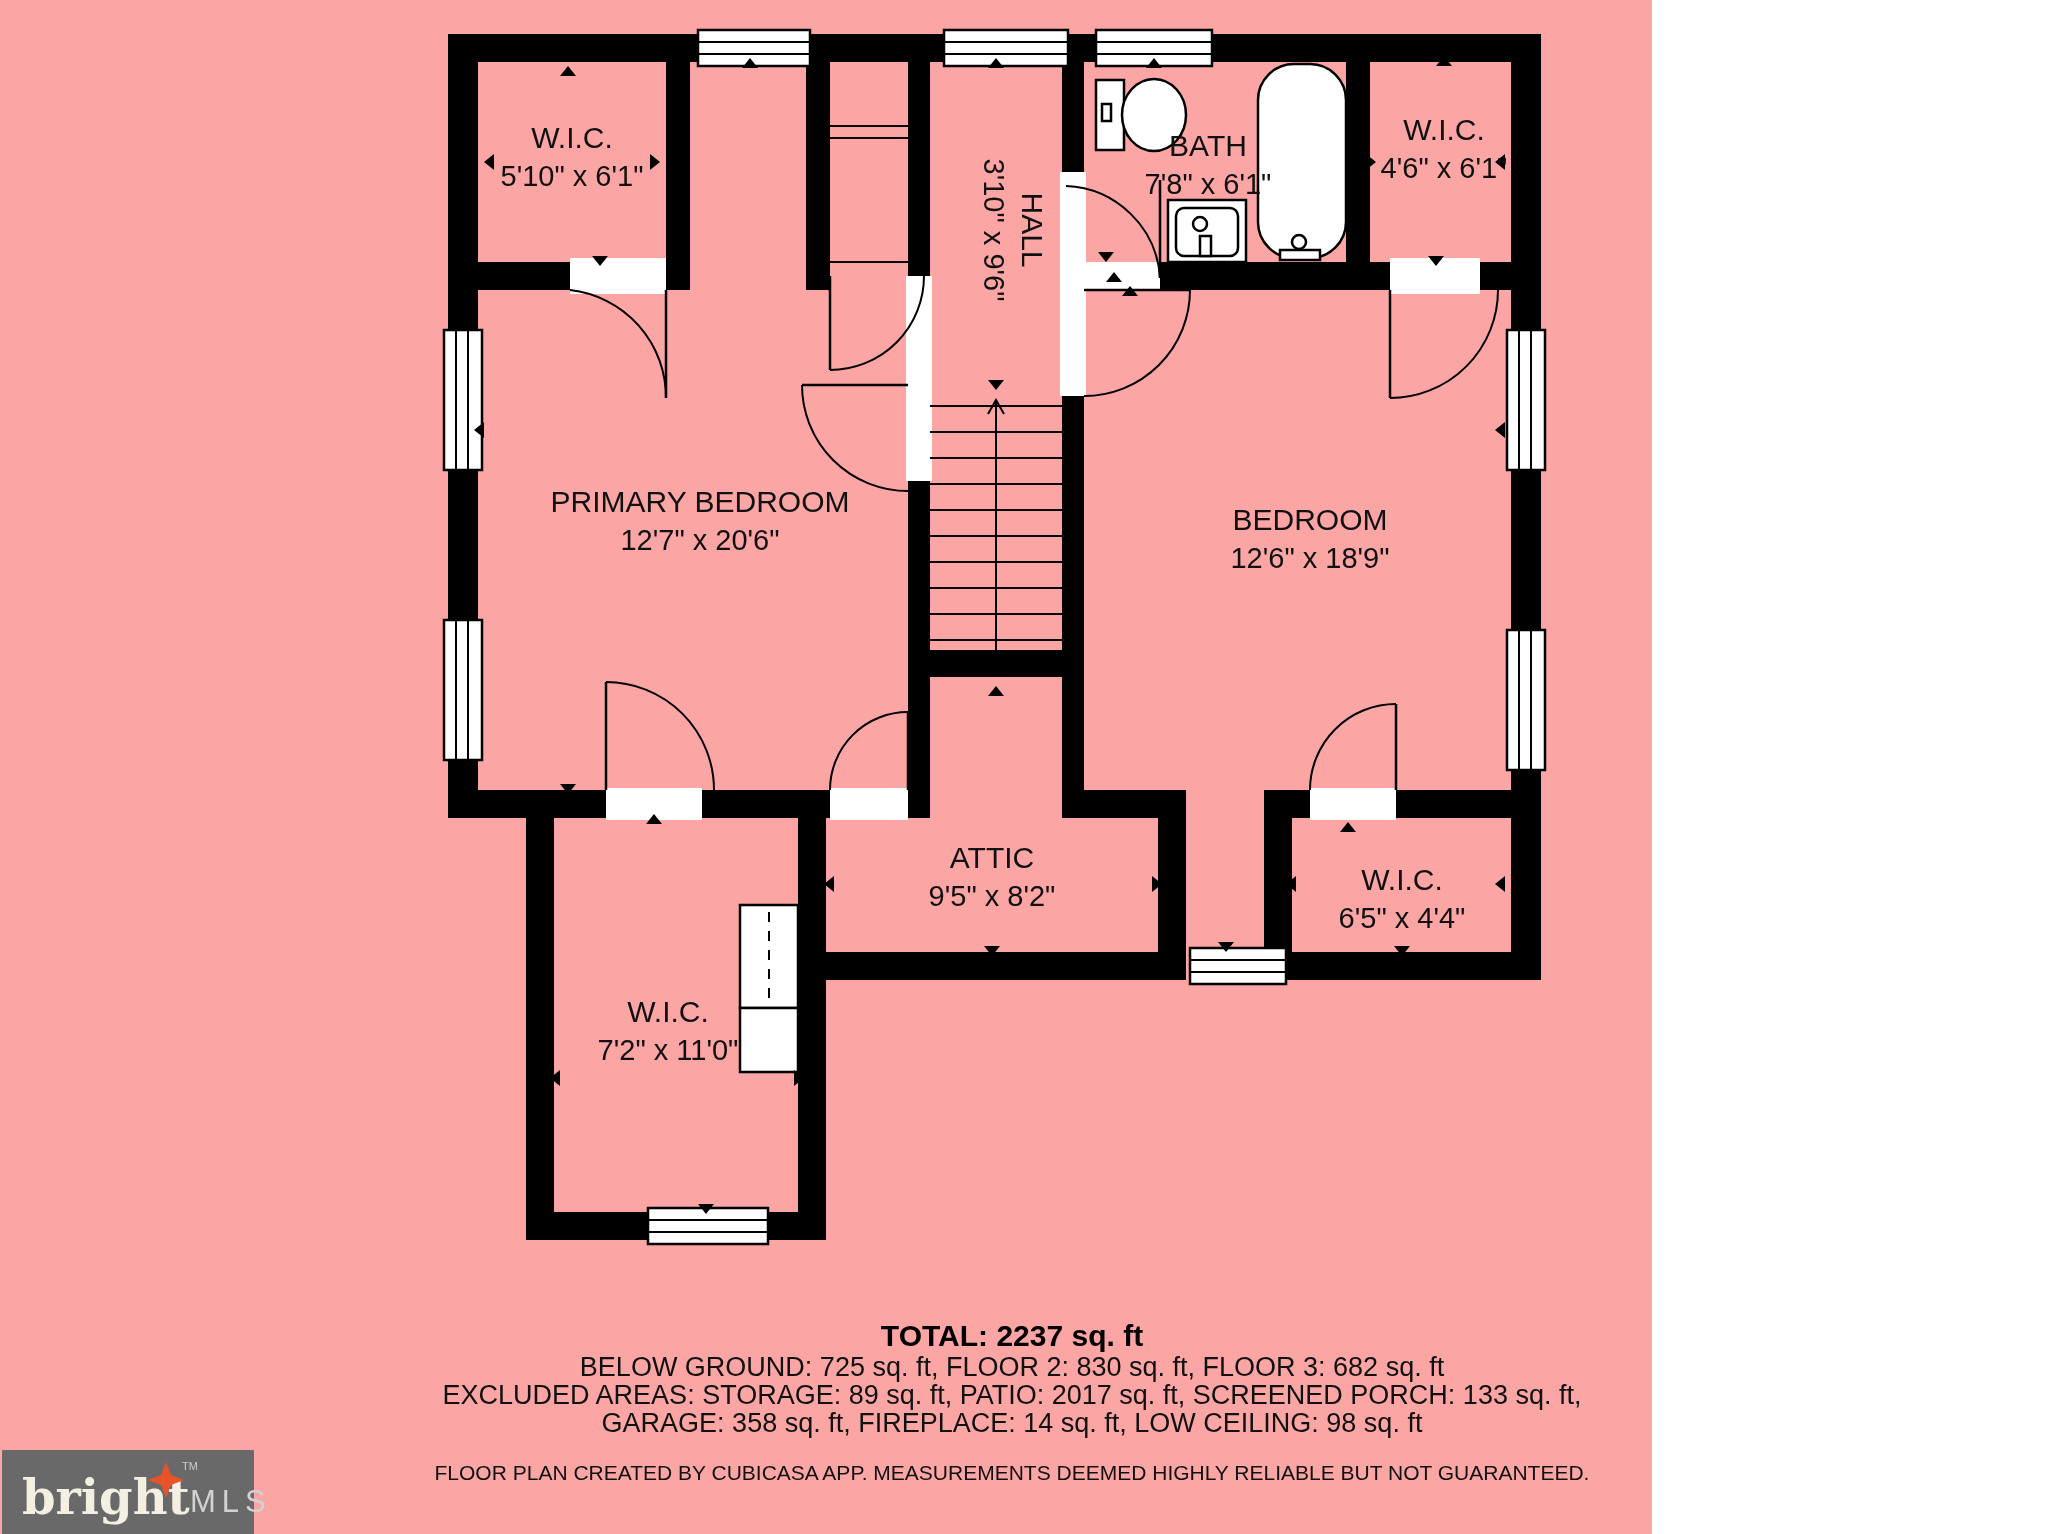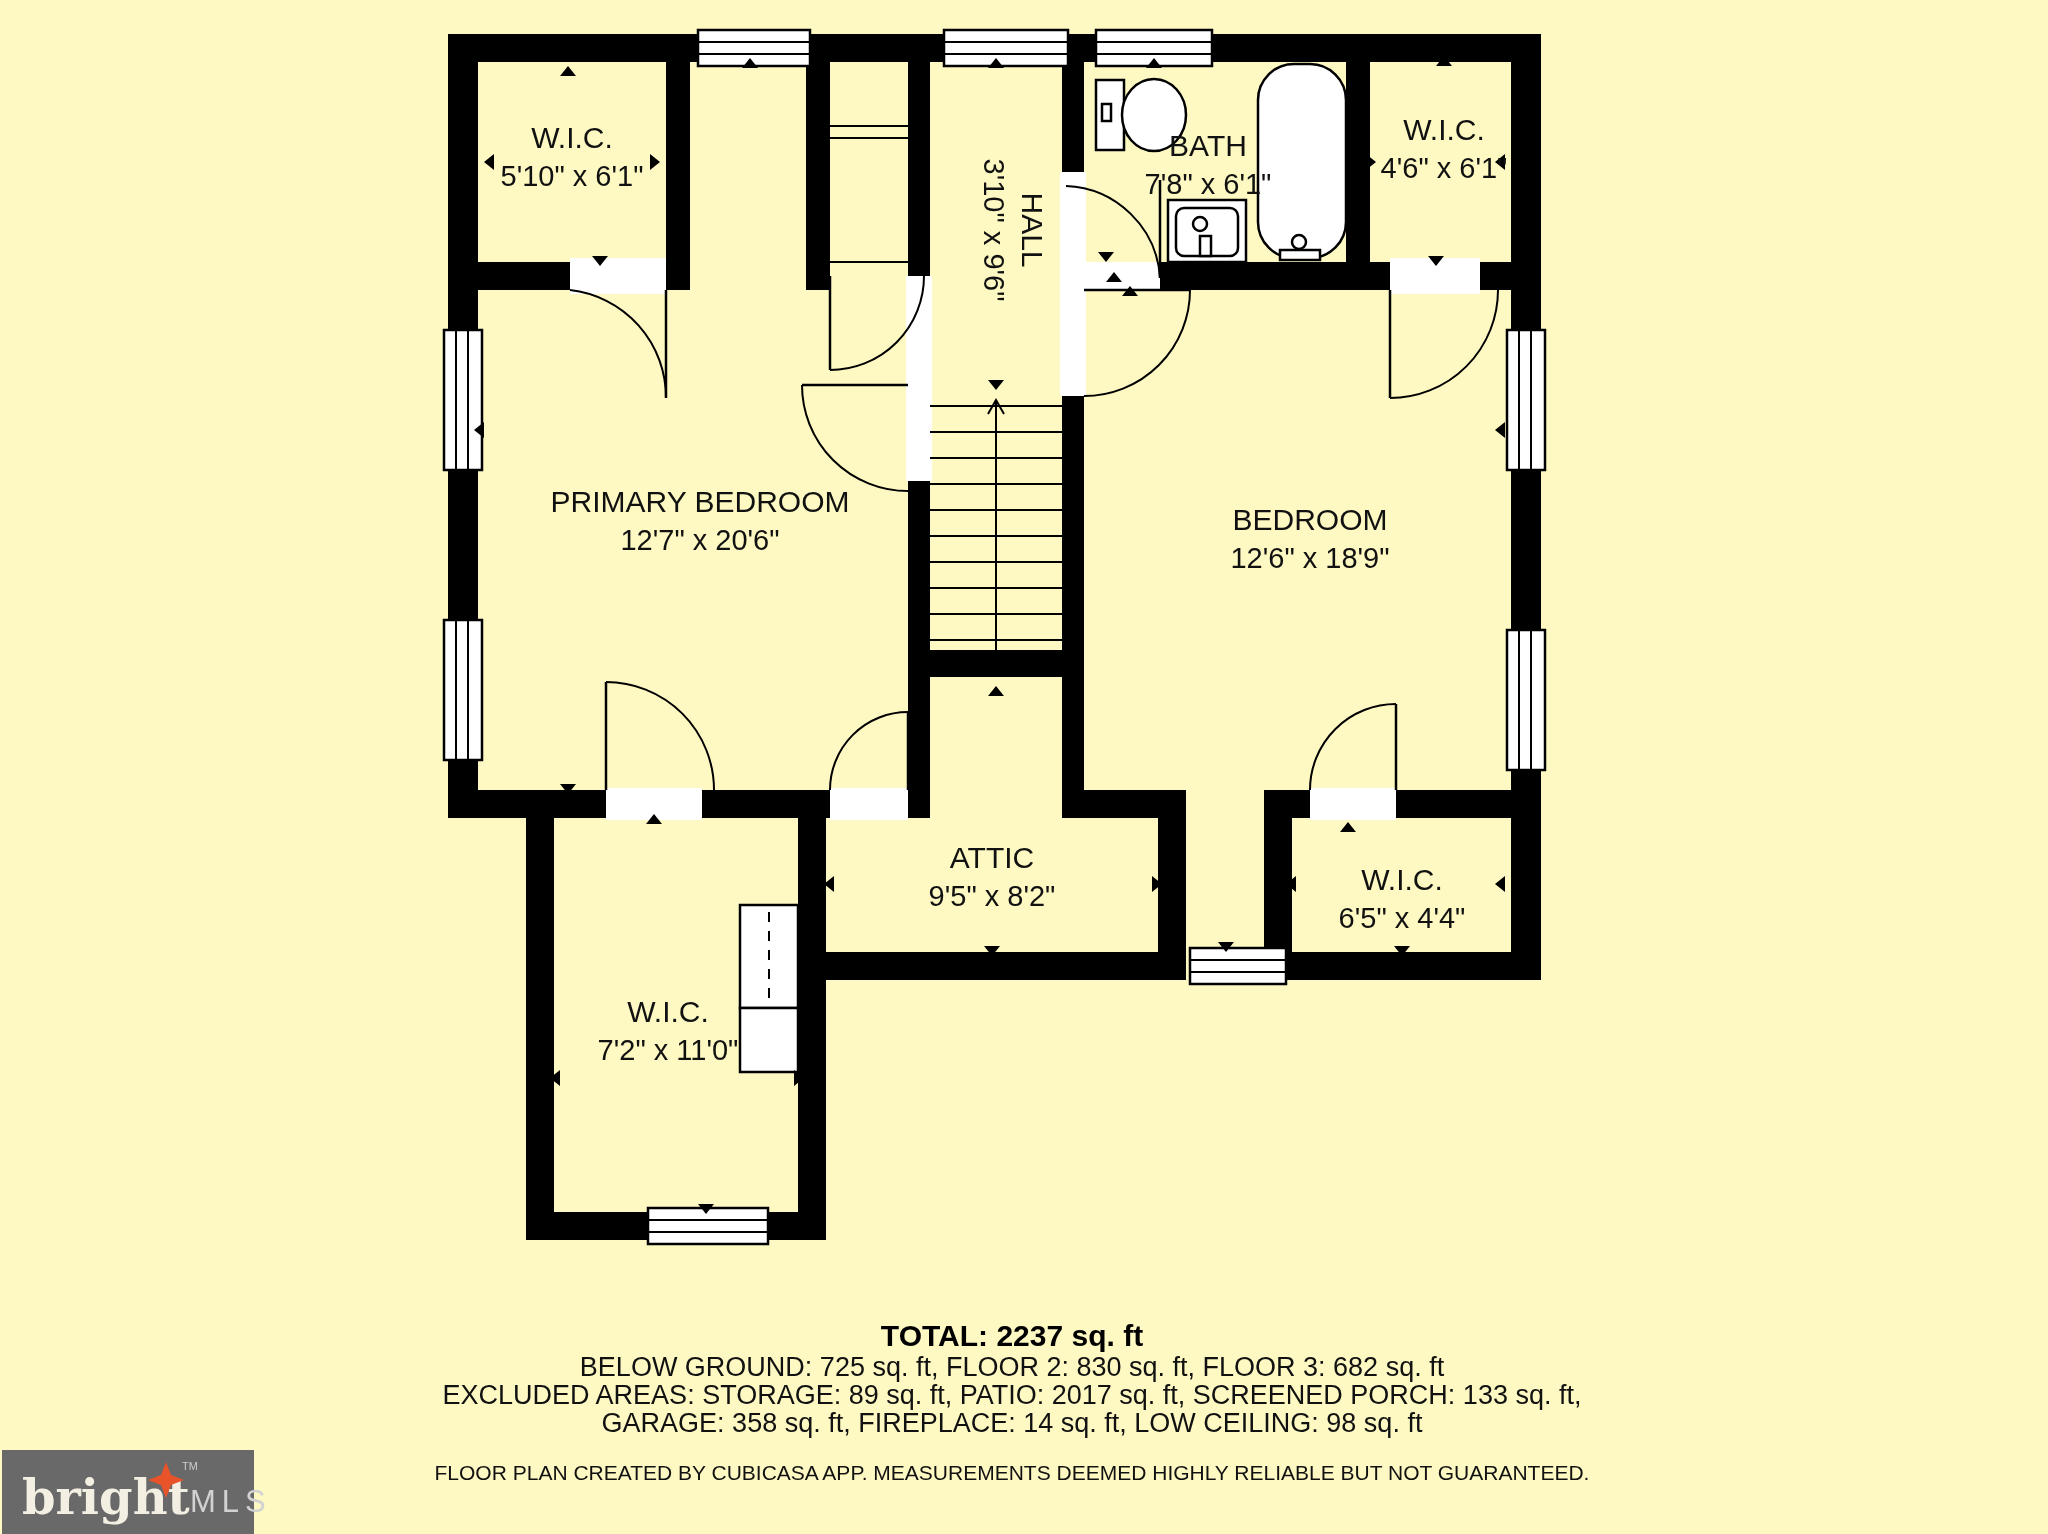--- a/index.html
+++ b/index.html
@@ -1,16 +1,16 @@
 <!DOCTYPE html>
 <html><head>
 <meta charset="utf-8">
 <style>
   html,body{margin:0;padding:0;background:#ffffff;}
-  #stage{position:relative;width:2048px;height:1534px;background:#fef9c3;overflow:hidden;
+  #stage{position:relative;width:1652px;height:1534px;background:#fca5a5;overflow:hidden;
          font-family:"Liberation Sans",sans-serif;}
   svg{position:absolute;left:0;top:0;}
   .wall{fill:#000000;stroke:none;}
   .gap{fill:#ffffff;stroke:none;}
   .door{fill:none;stroke:#000000;stroke-width:2.5;}
   .arc{fill:none;stroke:#000000;stroke-width:2;}
   .thin{fill:none;stroke:#000000;stroke-width:2;}
   .dash{fill:none;stroke:#000000;stroke-width:2;stroke-dasharray:10 9;}
   .winbox{fill:#ffffff;stroke:#000000;stroke-width:2.5;}
   .winline{stroke:#000000;stroke-width:2;}

